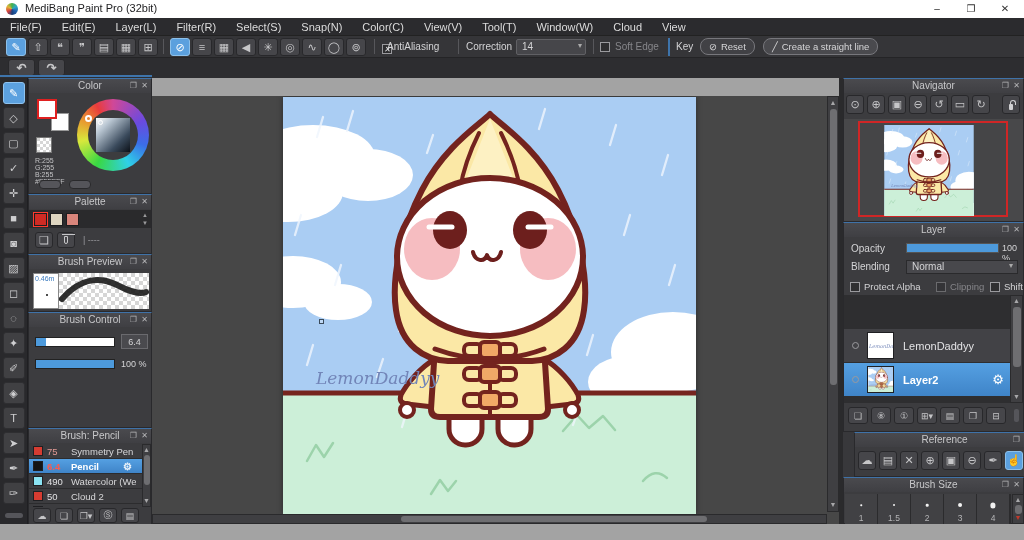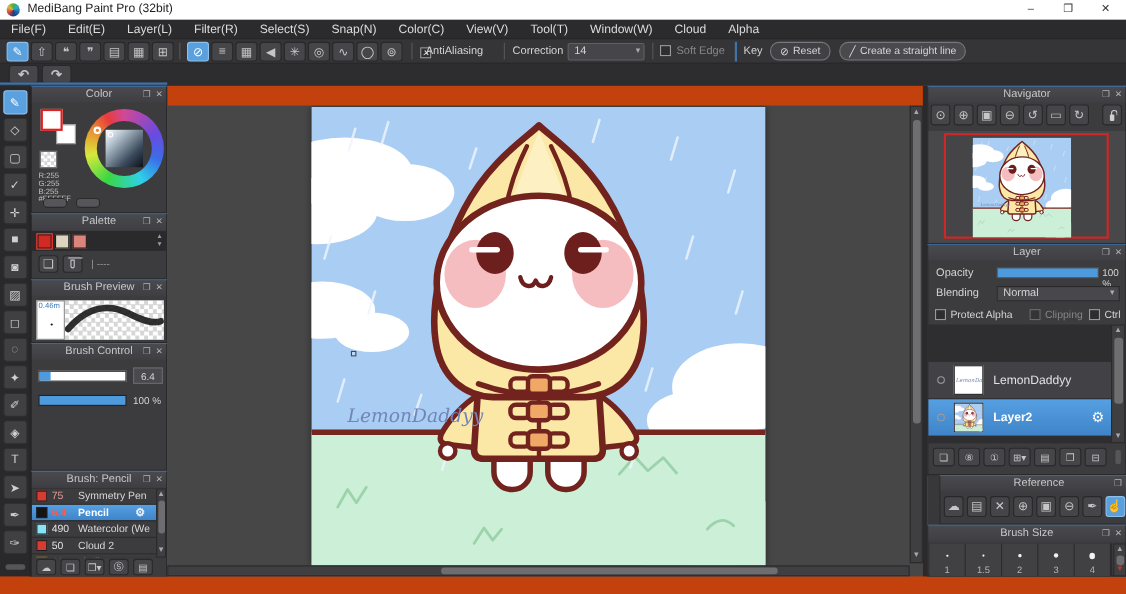--- a/index.html
+++ b/index.html
@@ -1,17 +1,17 @@
 <!DOCTYPE html>
 <html><head>
 <meta charset="utf-8">
 <style>
   html,body{margin:0;padding:0;background:#1b1b1d;}
   *{box-sizing:border-box;}
-  #app{position:relative;width:1024px;height:540px;background:#c2410c;overflow:hidden;
+  #app{position:relative;width:1024px;height:540px;background:#a3a3a3;overflow:hidden;
        font-family:"Liberation Sans",sans-serif;font-size:11px;color:#d4d4d6;}
   .abs{position:absolute;}
 
   
   #titlebar{left:0;top:0;width:1024px;height:18px;background:#ffffff;color:#1d1d1f;}
   #logo{left:6px;top:3px;width:12px;height:12px;border-radius:50%;
         background:conic-gradient(#44b04a,#2ea8c9,#2261ae,#1b3f7a,#d8433f,#e3b53a,#44b04a);}
   #wtitle{left:25px;top:2px;font-size:11px;}
   .winbtn{top:0;width:34px;height:18px;text-align:center;line-height:18px;color:#333;font-size:10px;cursor:default;}
 
@@ -207,21 +207,21 @@
       <span class="mi">Edit(E)</span>
       <span class="mi">Layer(L)</span>
       <span class="mi">Filter(R)</span>
       <span class="mi">Select(S)</span>
       <span class="mi">Snap(N)</span>
       <span class="mi">Color(C)</span>
       <span class="mi">View(V)</span>
       <span class="mi">Tool(T)</span>
       <span class="mi">Window(W)</span>
       <span class="mi">Cloud</span>
-      <span class="mi">Alpha</span>
+      <span class="mi">View</span>
   </div>
 
   <div id="toolbar" class="abs">
     <div class="tbgrp" style="left:6px;">
       <button class="ibtn on">
           <span>✎</span>
         </button>
         <button class="ibtn">
           <span>⇧</span>
         </button>
@@ -580,21 +580,21 @@
     <span class="abs" style="left:7px;top:38px;font-size:10px;">Blending</span>
     <div class="abs" style="left:62px;top:37px;width:112px;height:14px;background:#48484c;border:1px solid #2a2a2c;">
       <span class="abs" style="left:5px;top:0;font-size:10px;">Normal</span>
       <span class="abs" style="right:4px;top:0;font-size:8px;color:#aaa;">▾</span>
     </div>
     <span class="abs" style="left:6px;top:57px;"><i class="chk"></i></span>
     <span class="abs" style="left:20px;top:58px;font-size:9.5px;">Protect Alpha</span>
     <span class="abs" style="left:92px;top:57px;"><i class="chk" style="opacity:.5;"></i></span>
     <span class="abs" style="left:106px;top:58px;font-size:9.5px;color:#86868a;">Clipping</span>
     <span class="abs" style="left:146px;top:57px;"><i class="chk"></i></span>
-    <span class="abs" style="left:160px;top:58px;font-size:9.5px;">Ctrl</span>
+    <span class="abs" style="left:160px;top:58px;font-size:9.5px;">Shift</span>
 
     <div class="abs" style="left:0;top:72px;width:166px;height:108px;background:#2e2e30;">
       <div class="lrow" style="top:34px;">
         <i class="vdot"></i>
         <div class="lthumb">
           <span style="position:absolute;left:1px;top:10px;font-size:5px;font-style:italic;color:#7285b8;font-family:'DejaVu Serif',serif;">LemonDaddyy</span>
         </div>
         <span class="lname">LemonDaddyy</span>
       </div>
       <div class="lrow sel" style="top:68px;">

